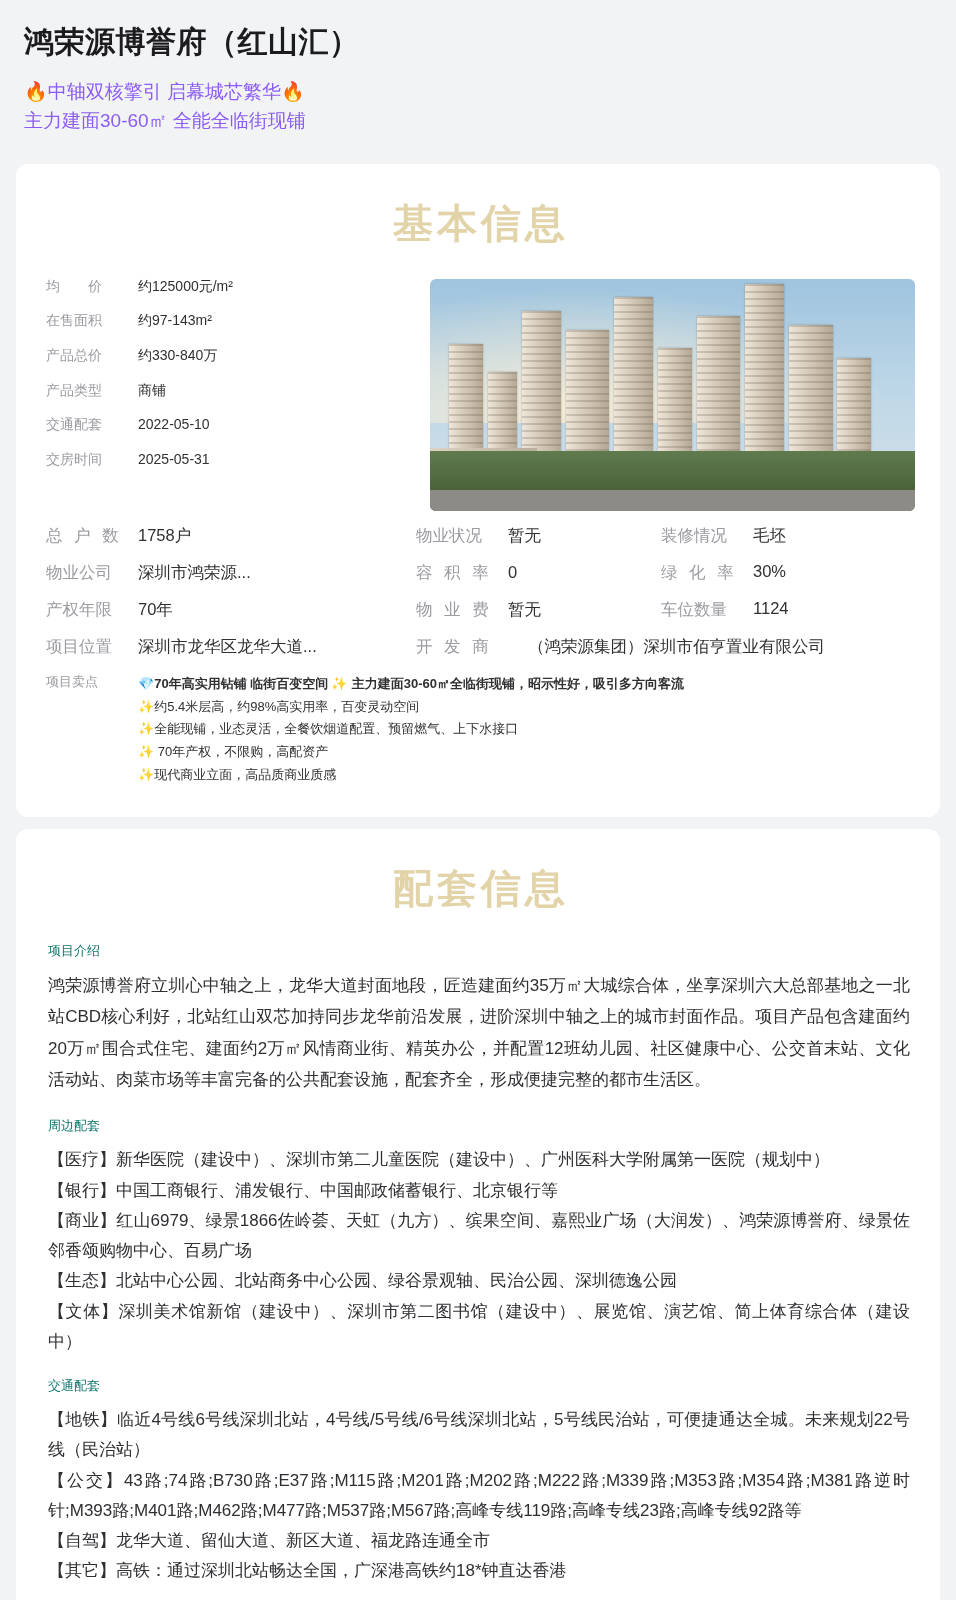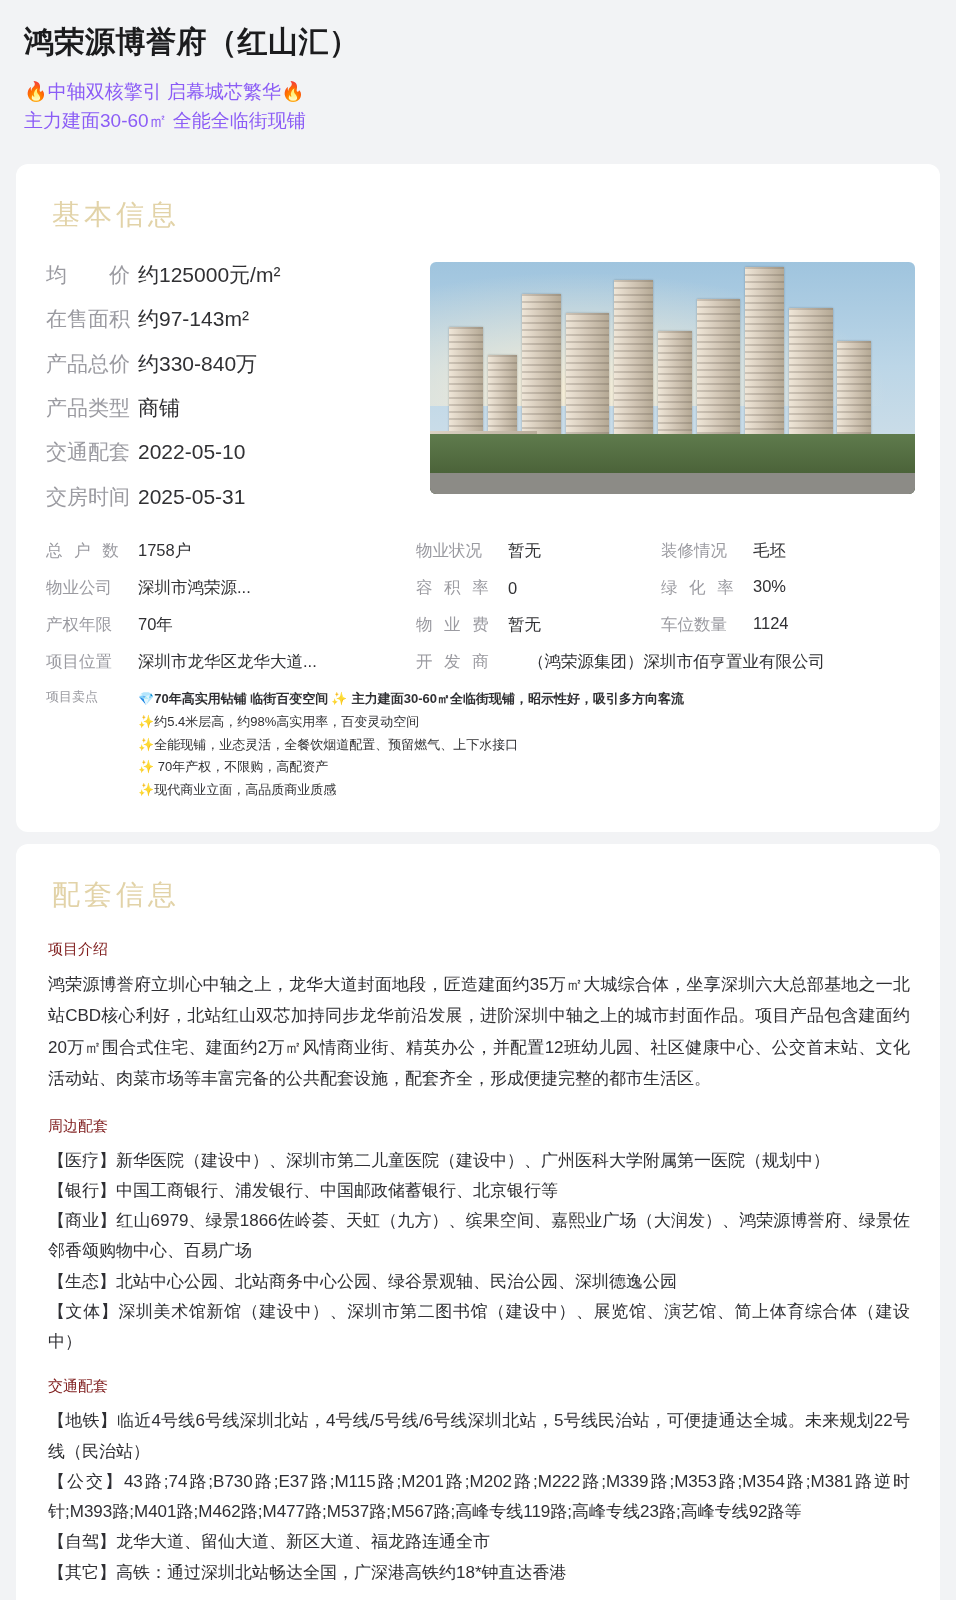--- a/index.html
+++ b/index.html
@@ -30,25 +30,26 @@
   }
 
   .card {
     background: #ffffff;
     border-radius: 12px;
     margin: 12px 16px 0 16px;
     padding: 26px 30px 30px 30px;
   }
 
   .section-title {
-    font-size: 28px;
-    font-weight: normal;
+    font-size: 40px;
+    font-weight: bold;
     color: #e2d3a8;
     letter-spacing: 4px;
     margin: 6px 0 26px 6px;
+    text-align: center;
   }
 
   
   .basic-top {
     display: flex;
     align-items: flex-start;
   }
   .basic-left { width: 370px; flex: 0 0 370px; }
   .hero-wrap {
     flex: 1 1 auto;
@@ -89,21 +90,21 @@
   }
   .hero .lowrise {
     position: absolute; bottom: 17%;
     background: linear-gradient(90deg,#dcd3c4,#b9ad9b);
   }
 
   .info-row {
     display: flex;
     align-items: flex-start;
     margin-bottom: 15px;
-    font-size: 21px;
+    font-size: 14px;
     line-height: 1.4;
   }
   .info-label {
     color: #9b9ba1;
     flex: 0 0 92px;
     letter-spacing: 0;
     white-space: nowrap;
   }
   .info-label.sp1 { letter-spacing: 3.5px; }
   .info-value { color: #303033; }
@@ -131,22 +132,22 @@
     display: flex;
     font-size: 13px;
     margin-top: 4px;
   }
   .selling-row .info-label { flex: 0 0 92px; color: #9b9ba1; }
   .selling-body { color: #303033; line-height: 1.75; flex: 1 1 auto; }
   .selling-body .lead { font-weight: bold; }
 
   
   .sub-head {
-    color: #7f1d1d;
-    font-size: 15px;
+    color: #0f766e;
+    font-size: 13px;
     margin: 6px 0 10px 2px;
   }
   .body-text {
     color: #2f2f33;
     font-size: 17px;
     line-height: 1.85;
     margin: 0 0 22px 2px;
     text-align: justify;
   }
   .list-block { margin: 0 0 20px 2px; }

